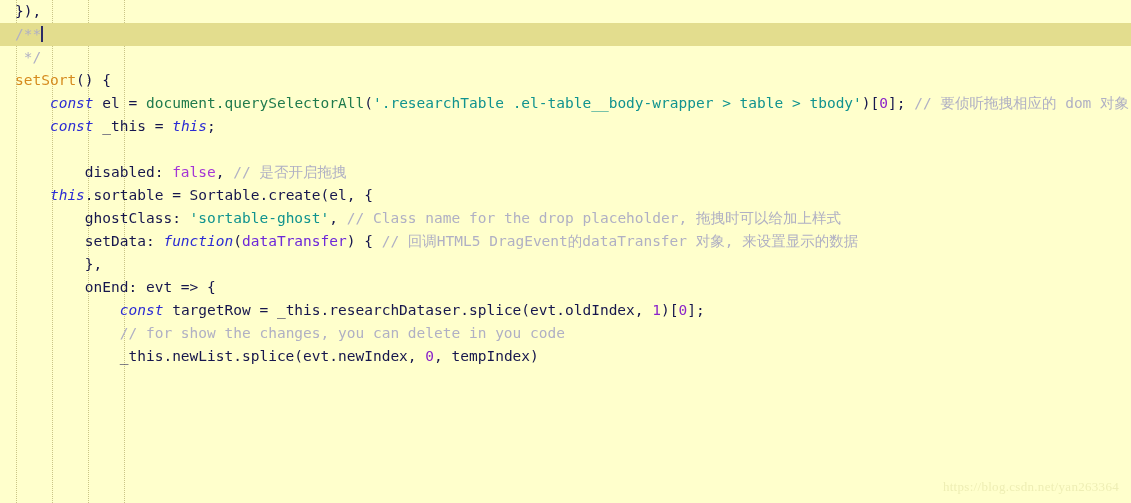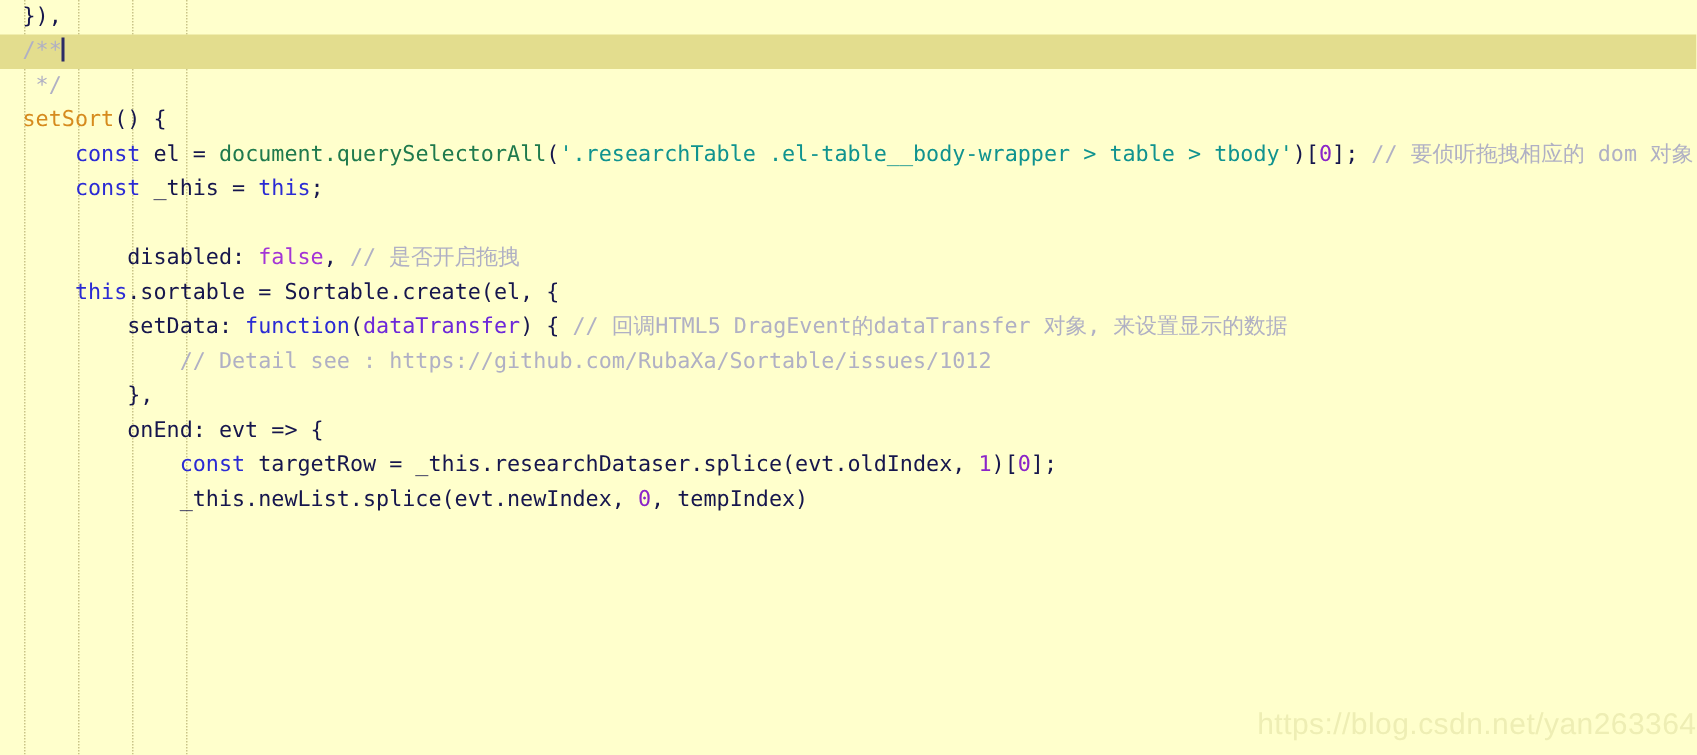--- a/index.html
+++ b/index.html
@@ -48,21 +48,21 @@
     font-size: 14.5px;
     letter-spacing: 0px;
     padding-left: 15px;
     color: #1a1a4d;
   }
   .line.cursor-line {
     background: #e3dd8e;
   }
 
   
-  .t-kw      { color: #2b2bd4; }           
+  .t-kw      { color: #2b2bd4; font-style: italic; }           
   .t-plain   { color: #16164d; }
   .t-fn      { color: #d68b1e; }           
   .t-param   { color: #6d28d9; }           
   .t-prop    { color: #1f7a4d; }           
   .t-str     { color: #10938f; }           
   .t-num     { color: #8b24c9; }           
   .t-bool    { color: #a435d6; }           
   .t-cmt     { color: #b0b0c4; }           
   .t-punc    { color: #16164d; }
 
@@ -71,24 +71,24 @@
     display: inline-block;
     width: 2px;
     height: 16px;
     background: #2b2b66;
     vertical-align: -3px;
     margin-left: 0px;
   }
 
   .watermark {
     position: absolute;
-    right: 0;
+    right: 12px;
     bottom: 8px;
-    font-family: Liberation Sans, sans-serif;
-    font-size: 20px;
+    font-family: Liberation Serif, serif;
+    font-size: 13px;
     color: #eeeeb4;
     letter-spacing: 0.3px;
     user-select: none;
   }
 </style>
 </head>
 <body>
 
 <div id="editor">
 
@@ -102,22 +102,23 @@
   <div class="code-area" id="code-area">
       <div class="line"><span class="t-punc">}),</span></div>
       <div class="line cursor-line"><span class="t-cmt">/**</span><span class="caret"></span></div>
       <div class="line"><span class="t-cmt"> */</span></div>
       <div class="line"><span class="t-fn">setSort</span><span class="t-punc">() {</span></div>
       <div class="line"><span class="t-plain">    </span><span class="t-kw">const</span><span class="t-plain"> el = </span><span class="t-prop">document</span><span class="t-prop">.querySelectorAll</span><span class="t-punc">(</span><span class="t-str">'.researchTable .el-table__body-wrapper &gt; table &gt; tbody'</span><span class="t-punc">)[</span><span class="t-num">0</span><span class="t-punc">]; </span><span class="t-cmt">// 要侦听拖拽相应的 dom 对象</span></div>
       <div class="line"><span class="t-plain">    </span><span class="t-kw">const</span><span class="t-plain"> _this = </span><span class="t-kw">this</span><span class="t-punc">;</span></div>
       <div class="line"> </div>
       <div class="line"><span class="t-plain">        disabled: </span><span class="t-bool">false</span><span class="t-punc">, </span><span class="t-cmt">// 是否开启拖拽</span></div>
       <div class="line"><span class="t-plain">    </span><span class="t-kw">this</span><span class="t-plain">.sortable = Sortable.create(el, {</span></div>
+      <div class="line"><span class="t-plain">        ghostClass: </span><span class="t-str">'sortable-ghost'</span><span class="t-punc">, </span><span class="t-cmt">// Class name for the drop placeholder, 拖拽时可以给加上样式</span></div>
       <div class="line"><span class="t-plain">        setData: </span><span class="t-kw">function</span><span class="t-punc">(</span><span class="t-param">dataTransfer</span><span class="t-punc">) { </span><span class="t-cmt">// 回调HTML5 DragEvent的dataTransfer 对象, 来设置显示的数据</span></div>
-      <div class="line"><span class="t-plain">            </span><span class="t-cmt">// Detail see : https://github.com/RubaXa/Sortable/issues/1012</span></div>
       <div class="line"><span class="t-punc">        },</span></div>
       <div class="line"><span class="t-plain">        onEnd: evt =&gt; {</span></div>
       <div class="line"><span class="t-plain">            </span><span class="t-kw">const</span><span class="t-plain"> targetRow = _this.researchDataser.splice(evt.oldIndex, </span><span class="t-num">1</span><span class="t-punc">)[</span><span class="t-num">0</span><span class="t-punc">];</span></div>
+      <div class="line"><span class="t-plain">            </span><span class="t-cmt">// for show the changes, you can delete in you code</span></div>
       <div class="line"><span class="t-plain">            _this.newList.splice(evt.newIndex, </span><span class="t-num">0</span><span class="t-plain">, tempIndex)</span></div>
     </div>
 
   <div class="watermark">https://blog.csdn.net/yan263364</div>
 </div>
 
 </body></html>

